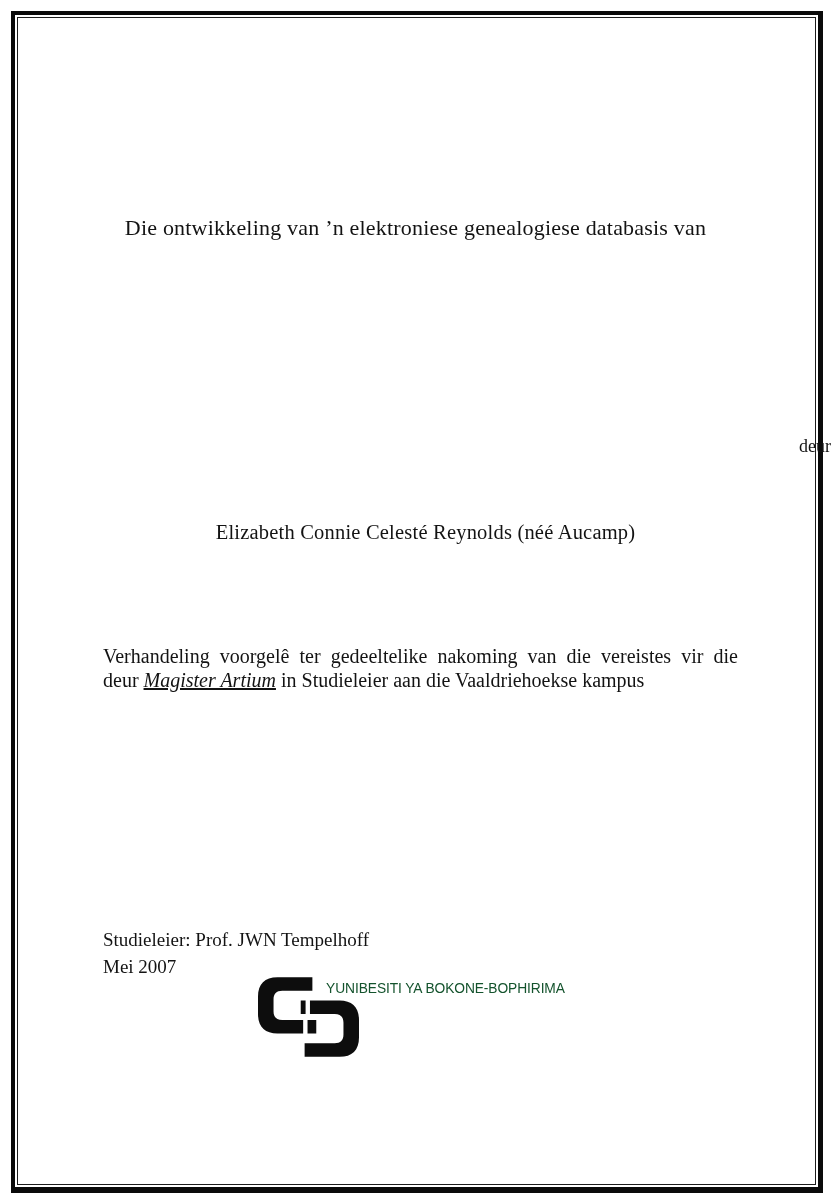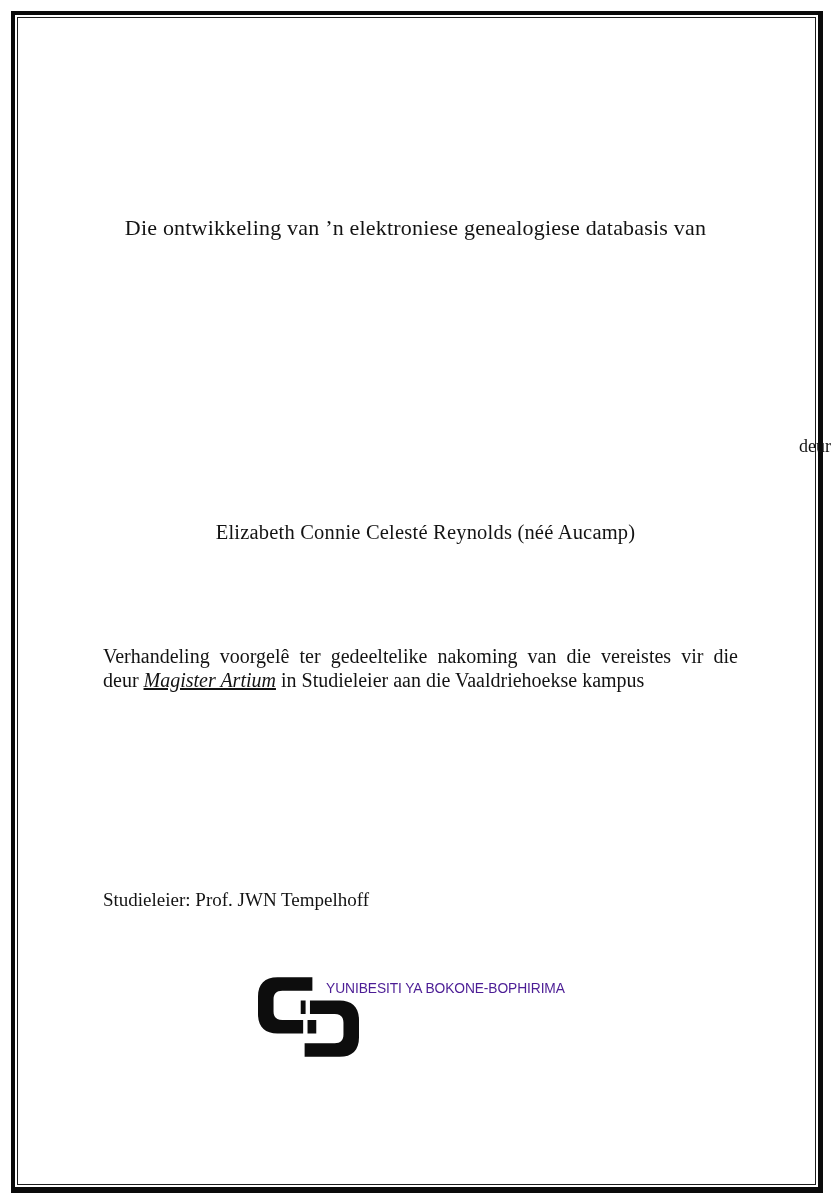--- a/index.html
+++ b/index.html
@@ -33,34 +33,34 @@
     position: absolute; top: 521px; left: 0; right: 0;
     text-align: center; font-size: 20.5px; letter-spacing: 0.2px; padding-left: 20px;
   }
   .declaration {
     position: absolute; top: 644px; left: 103px; width: 635px;
     font-size: 20px; line-height: 24px;
   }
   .declaration .just { text-align: justify; text-align-last: justify; }
   .declaration .it { font-style: italic; text-decoration: underline; }
   .supervisor {
-    position: absolute; top: 886px; left: 103px;
+    position: absolute; top: 926px; left: 103px;
     font-size: 19px; line-height: 27px;
   }
   .logo {
     position: absolute; top: 976px; left: 258px; width: 320px; height: 84px;
   }
   .logo-mark { position: absolute; left: 0; top: 1px; width: 101px; height: 80px; }
   .logo-text {
     position: absolute; left: 59px; top: 5px; width: 257px;
     text-align: center;
     font-family: "Liberation Sans", sans-serif;
     font-size: 13.8px; line-height: 16.4px;
     letter-spacing: -0.1px;
-    color: #4c1d95; white-space: nowrap;
+    color: #14532d; white-space: nowrap;
   }
 </style>
 </head>
 <body>
 
 <div>
 
   <div class="frame-outer">
     <div class="frame-inner"></div>
   </div>
@@ -73,20 +73,21 @@
 
   <div class="byline-author">Elizabeth Connie Celesté Reynolds (néé Aucamp)</div>
 
   <div class="declaration">
     <div class="just">Verhandeling voorgelê ter gedeeltelike nakoming van die vereistes vir die</div>
     <div><span>deur </span><span class="it">Magister Artium</span><span> in Studieleier aan die Vaaldriehoekse kampus</span></div>
   </div>
 
   <div class="supervisor">
     <div>Studieleier: Prof. JWN Tempelhoff</div>
+    <div>Mei 2007</div>
   </div>
 
   <div class="logo">
     <svg class="logo-mark" viewBox="0 0 104 82" xmlns="http://www.w3.org/2000/svg" aria-hidden="true">
       <path fill="#0d0d0d" d="M 56 0 H 20 C 7 0 0 7 0 20 V 38 C 0 51 7 58 20 58 H 60 V 44 H 25 C 19 44 16 41 16 35 V 23 C 16 17 19 14 25 14 H 56 Z"></path>
       <path fill="#0d0d0d" d="M 48 82 H 84 C 97 82 104 75 104 62 V 44 C 104 31 97 24 84 24 H 44 V 38 H 79 C 85 38 88 41 88 47 V 59 C 88 65 85 68 79 68 H 48 Z"></path>
       <rect x="49" y="23" width="4.5" height="16" fill="#ffffff"></rect>
       <rect x="46.5" y="43" width="4.5" height="16" fill="#ffffff"></rect>
     </svg>
     <div class="logo-text">

